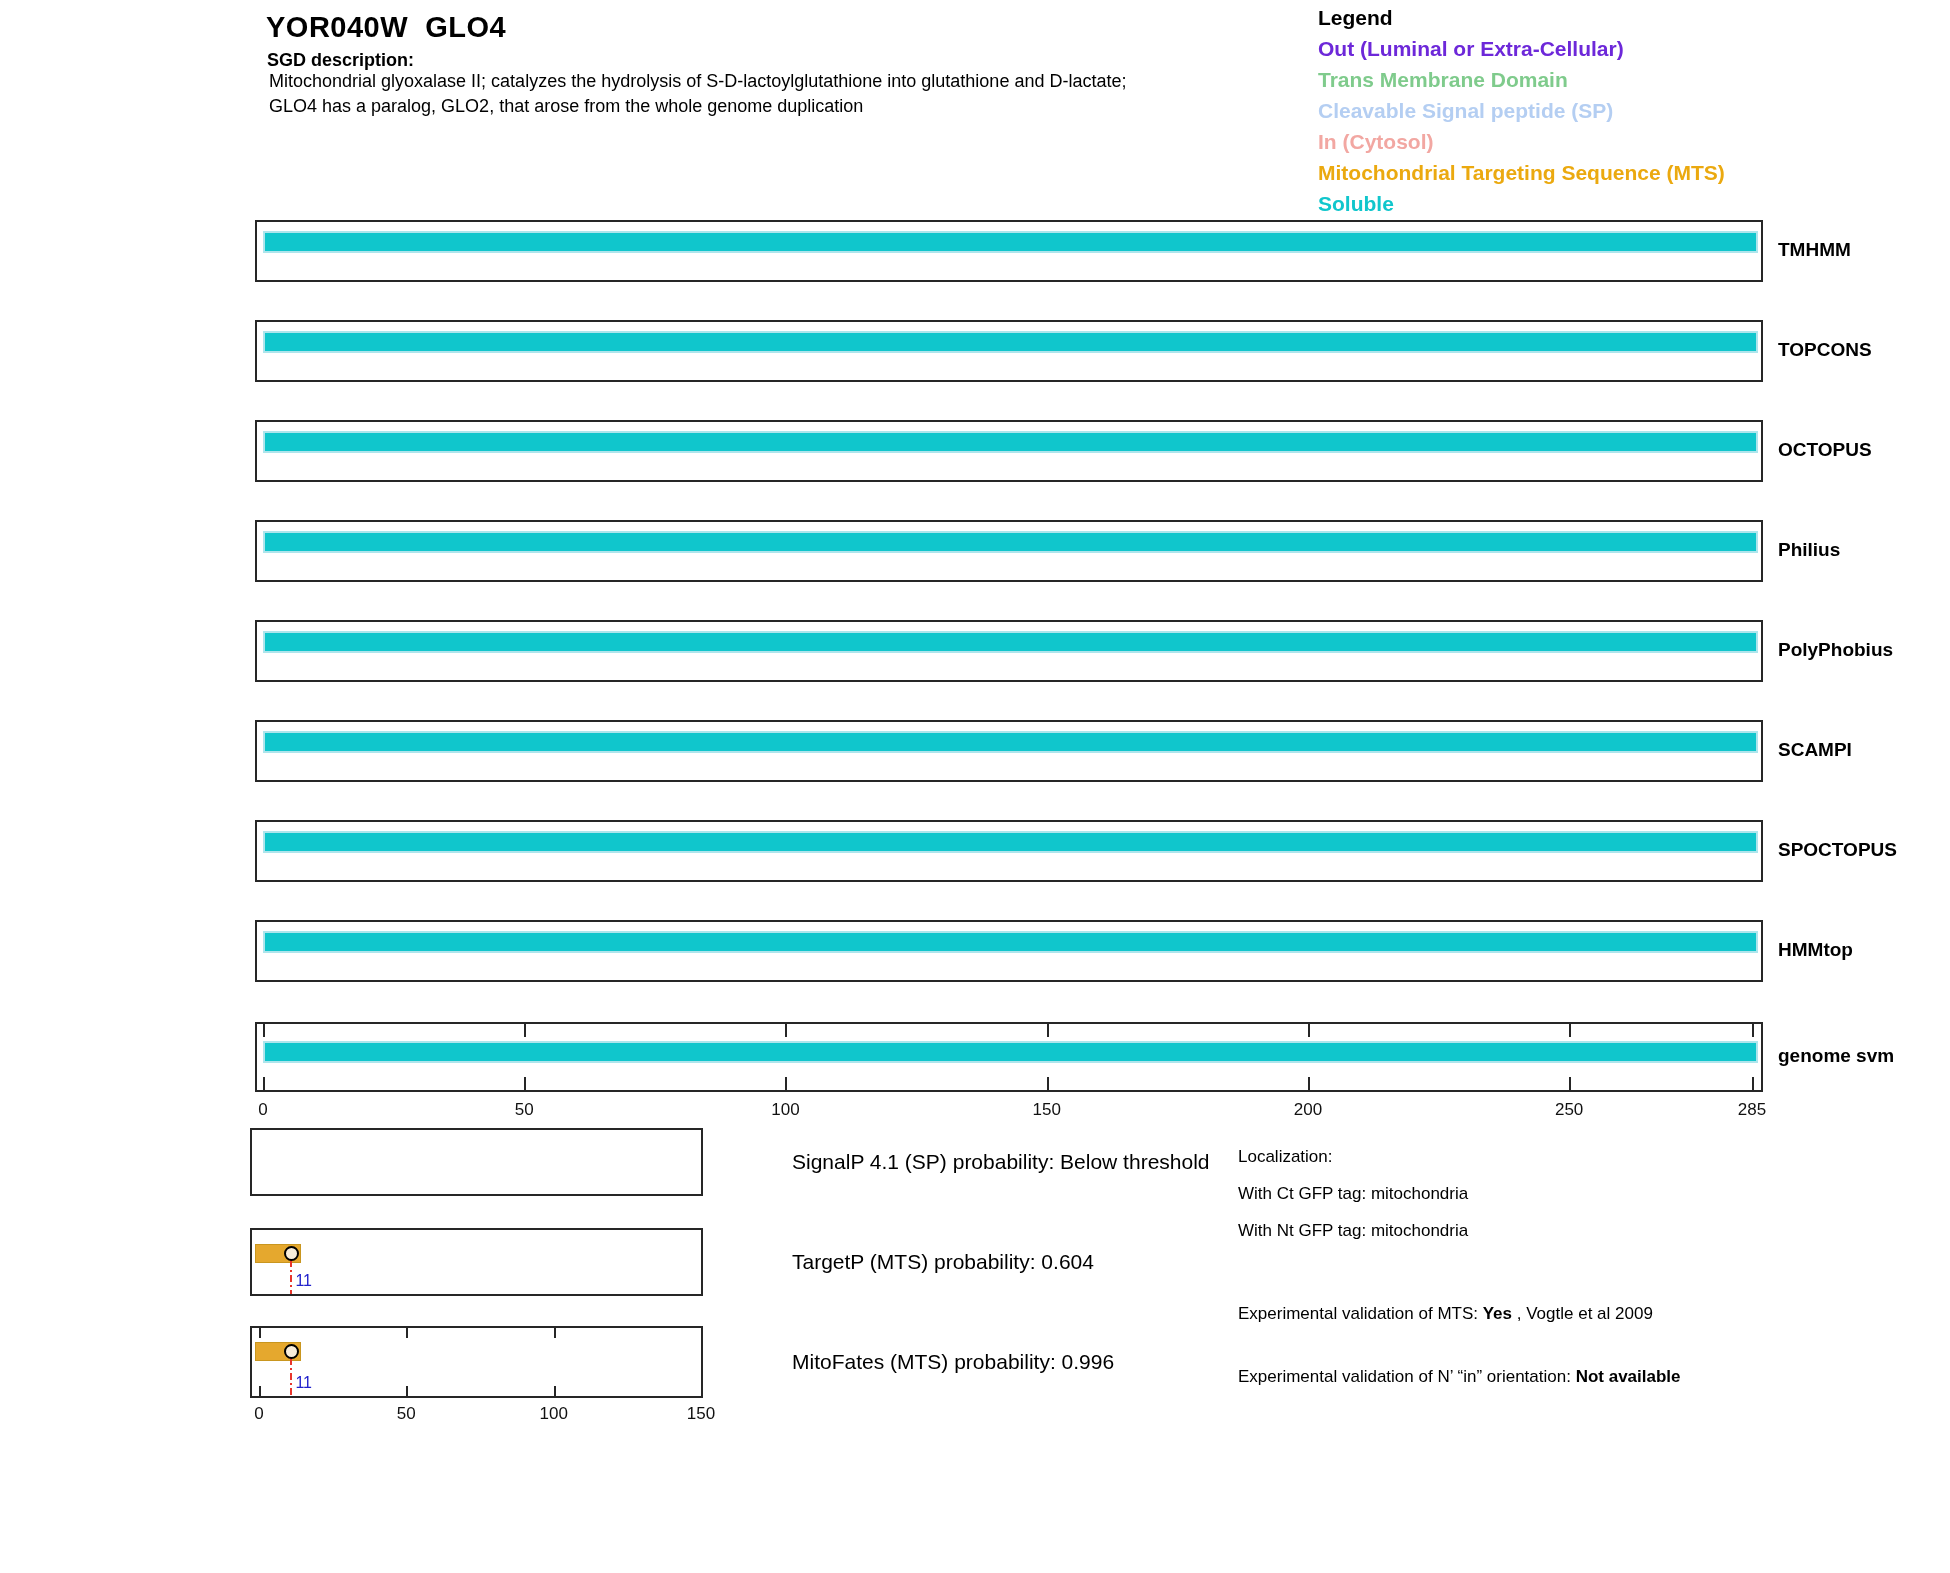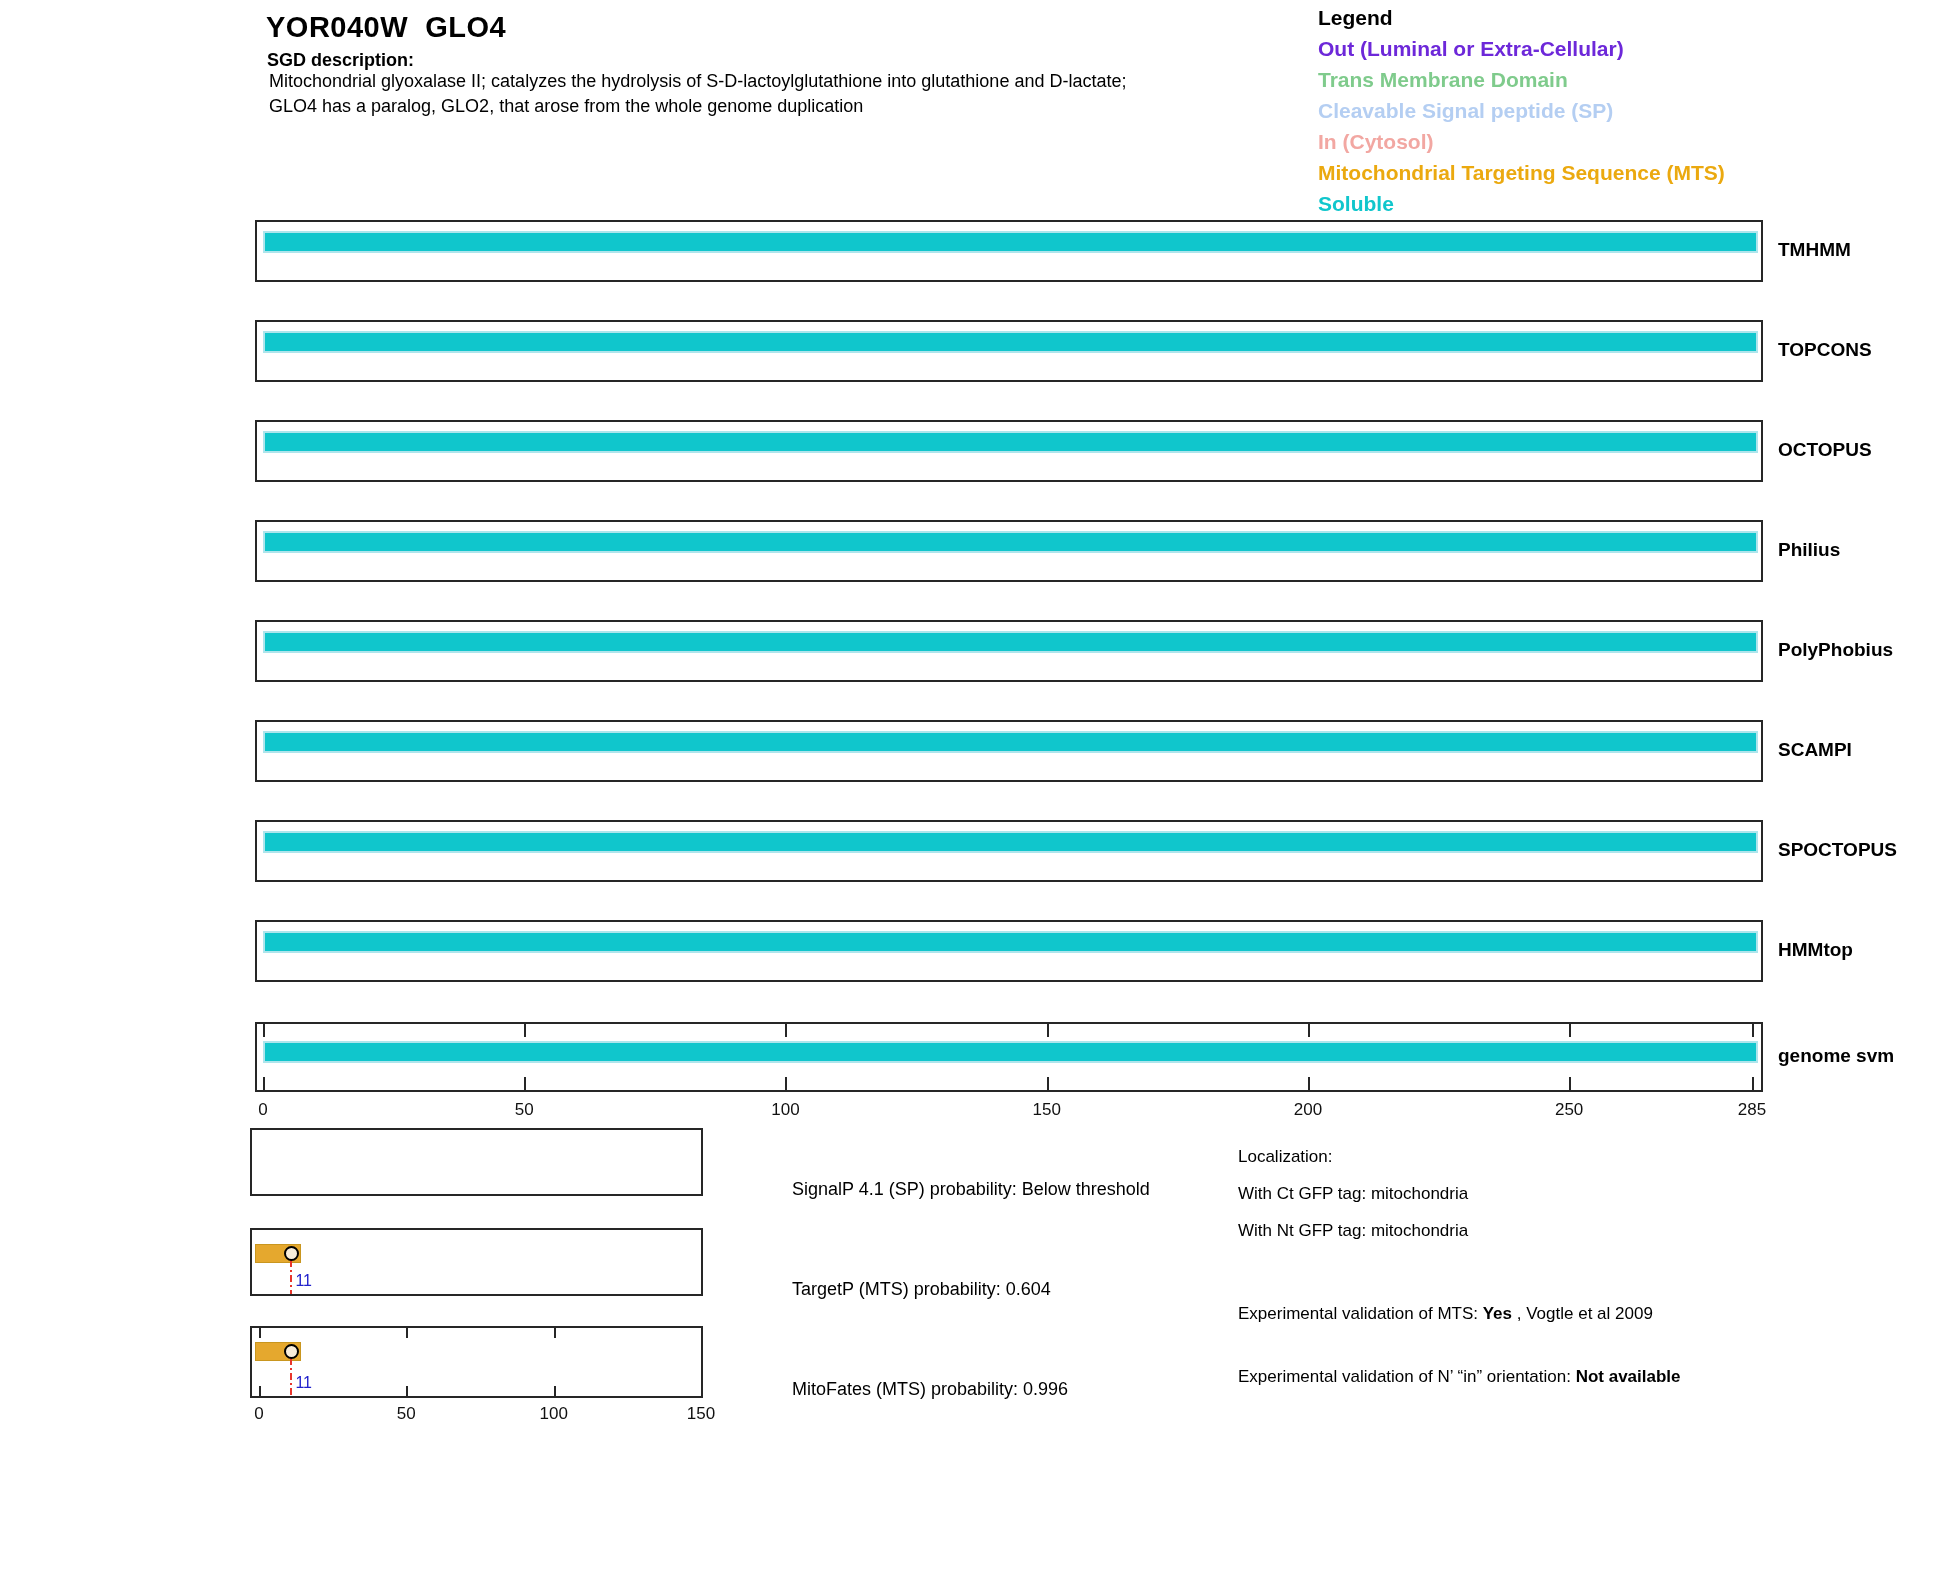--- a/index.html
+++ b/index.html
@@ -17,21 +17,21 @@
   .track-label{font-size:19px;font-weight:bold;white-space:nowrap;}
   .axis-label{font-size:17px;transform:translateX(-50%);white-space:nowrap;color:#111;}
   .tick{width:2px;background:#262626;}
   .plotbox{border:2px solid #262626;background:#fff;box-sizing:border-box;}
   .mts-bar{background:#E5A82E;border:1px solid #C9961F;box-sizing:border-box;}
   .cleavage-marker{width:15px;height:15px;border:2px solid #000;border-radius:50%;
                    background:#F8EDDA;box-sizing:border-box;}
   .cleavage-line{width:2px;background-image:repeating-linear-gradient(180deg,
                  #E8352B 0 7px,transparent 7px 10px,#E8352B 10px 12px,transparent 12px 15px);}
   .pos-label{color:#2222CC;font-size:16px;}
-  .caption{font-size:18px;white-space:nowrap;margin-top:29px;}
+  .caption{font-size:21px;white-space:nowrap;}
   .info-line{font-size:17px;white-space:nowrap;}
   .info-line b{font-weight:bold;margin-top:27px;}
   .info-wrap{width:545px;white-space:normal;line-height:36px;}
 </style>
 </head>
 <body>
 
 <div class="canvas">
 
   <div class="abs page-title">YOR040W  GLO4</div>

